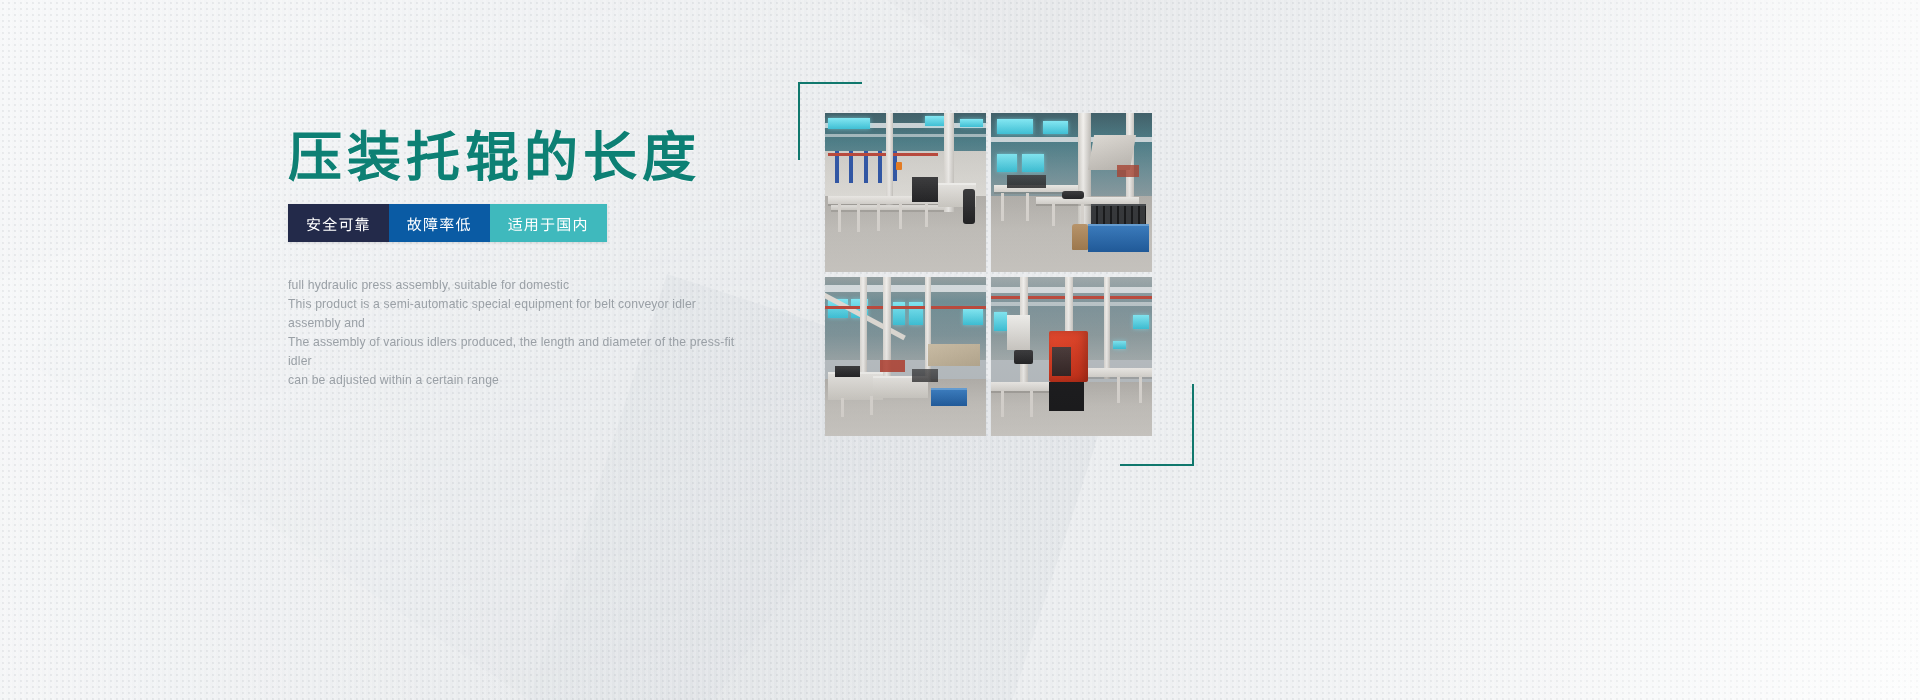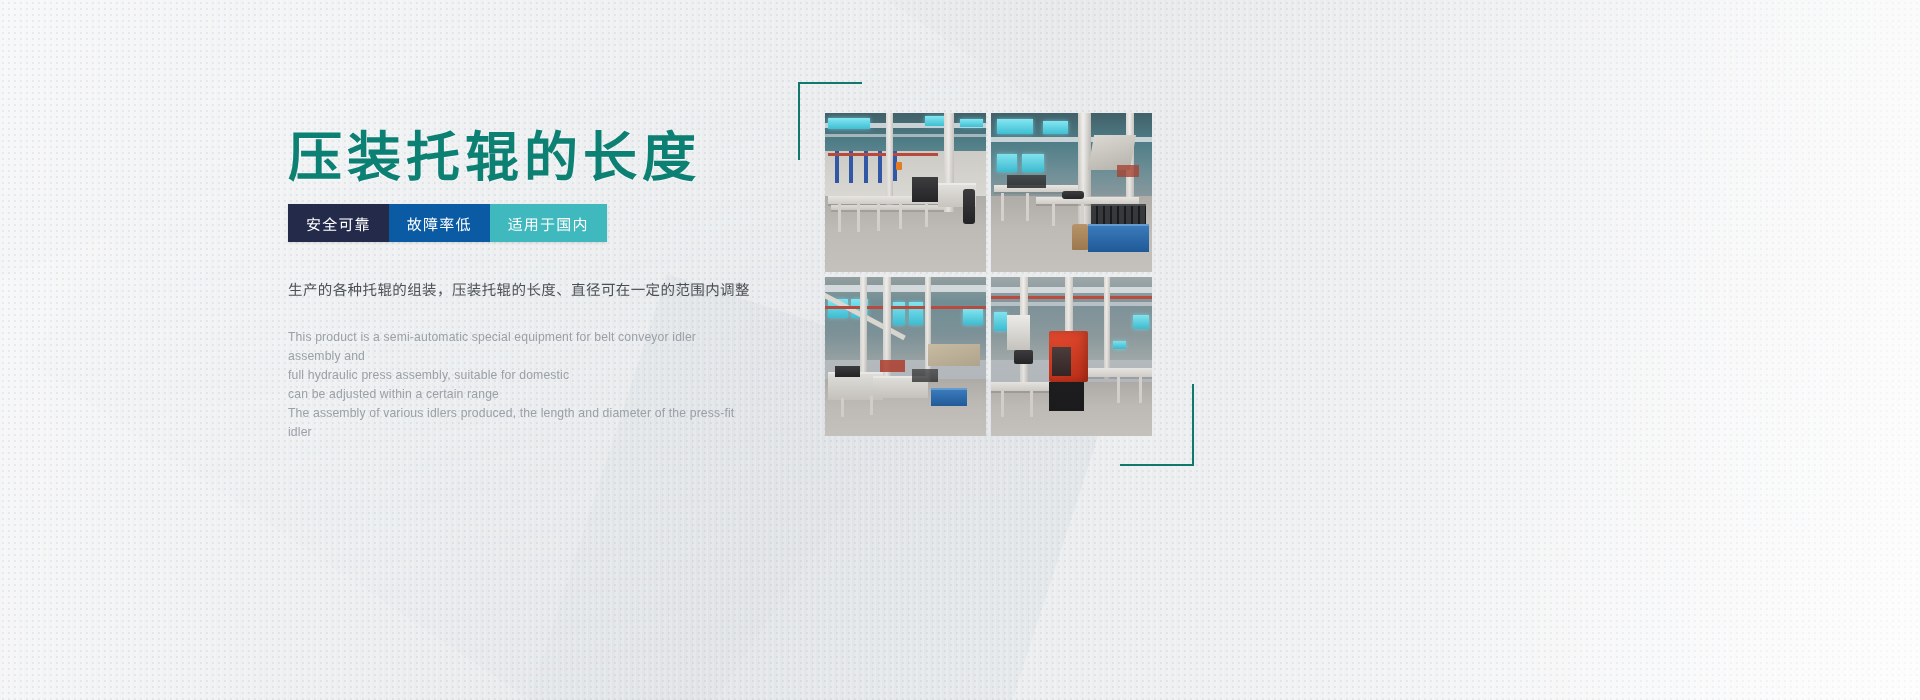--- a/index.html
+++ b/index.html
@@ -292,28 +292,27 @@
 
     <h1 class="headline" style="color: rgb(13, 128, 116);">压装托辊的长度</h1>
 
     <div class="badges">
       <div class="badge badge-0" style="background: rgb(35, 42, 74);">安全可靠</div>
       <div class="badge badge-1" style="background: rgb(10, 91, 164); text-align: center;">故障率低</div>
       <div class="badge badge-2" style="background: rgb(63, 185, 189);">适用于国内</div>
     </div>
 
     <div class="cn-desc">
-      <span class="ln">生产的各种托辊的组装，压装托辊的长度、直径可在一定的范围内调整</span>
     </div>
 
     <div class="en-desc">
+      <p>full hydraulic press assembly, suitable for domestic</p>
       <p>This product is a semi-automatic special equipment for belt conveyor idler assembly and</p>
-      <p>full hydraulic press assembly, suitable for domestic</p>
+      <p>The assembly of various idlers produced, the length and diameter of the press-fit idler</p>
       <p>can be adjusted within a certain range</p>
-      <p>The assembly of various idlers produced, the length and diameter of the press-fit idler</p>
     </div>
 
   </div>
 
   <div class="photo-zone">
 
     <div class="bracket bracket-tl" style="border-color: rgb(16, 120, 109);"></div>
     <div class="bracket bracket-br" style="border-color: rgb(16, 120, 109);"></div>
 
     <div class="grid">

